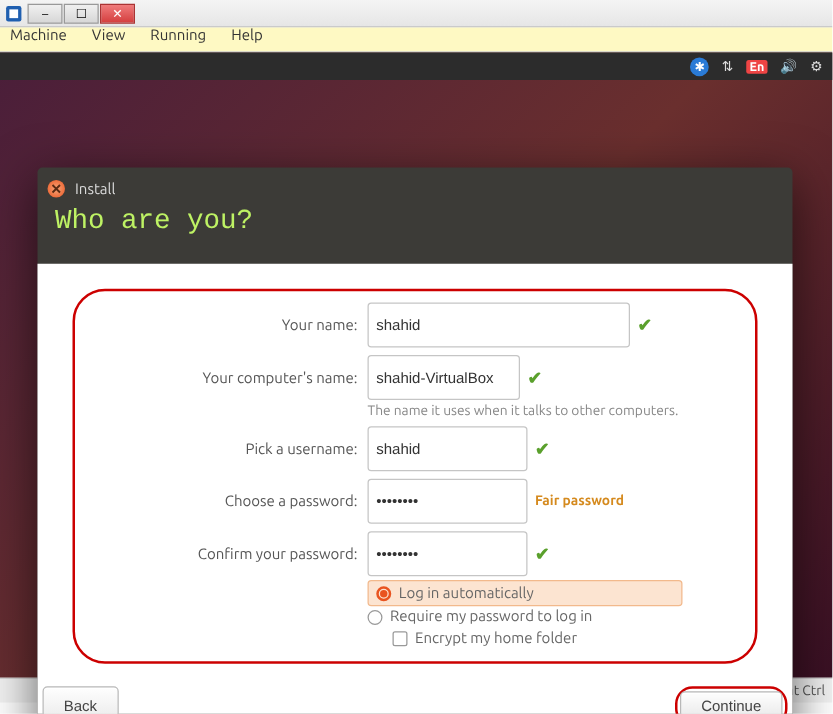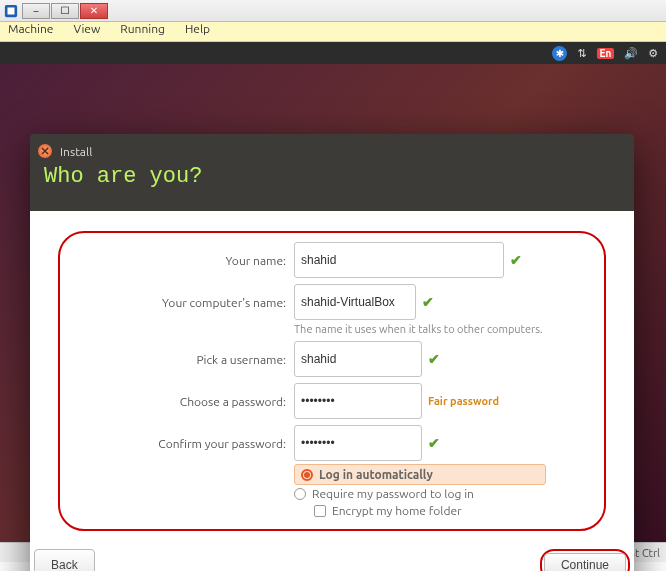--- a/index.html
+++ b/index.html
@@ -37,21 +37,21 @@
 
 .form-row { display: flex; align-items: center; padding: 3px 0; font-size: 12px; color: #555; }
 .form-row .lbl { width: 230px; text-align: right; padding-right: 8px; }
 .form-row input[type=text], .form-row input[type=password] { border: 1px solid #c5c5c5; border-radius: 3px; padding: 3px 6px; font-size: 12px; color: #333; height: 36px; }
 .form-row .hint { margin-left: 6px; color: #777; font-size: 11px; }
 .check-icon { color: #5aa02c; margin-left: 6px; font-size: 14px; font-weight: bold; }
 
 .sub-hint { margin-left: 230px; color: #888; font-size: 11px; padding-bottom: 3px; }
 
 .radio-row, .check-row { margin-left: 230px; display: flex; align-items: center; gap: 6px; font-size: 12px; color: #666; padding: 2px 0; }
-.radio-row.selected { background: #fce4d1; border: 1px solid #f2b98c; border-radius: 3px; padding: 3px 6px; margin-right: 54px; font-weight: bold; }
+.radio-row.selected { background: #fce4d1; border: 1px solid #f2b98c; border-radius: 3px; padding: 3px 6px; margin-right: 54px; }
 .radio-row.selected .radio-dot { width: 12px; height: 12px; border: 2px solid #e95420; border-radius: 50%; display: flex; align-items: center; justify-content: center; }
 .radio-row.selected .radio-dot::after { content:""; width:6px; height:6px; background:#e95420; border-radius:50%; }
 .radio-empty { width: 12px; height: 12px; border: 1px solid #999; border-radius: 50%; }
 .chk-empty { width: 12px; height: 12px; border: 1px solid #999; border-radius: 2px; background:#fff; }
 
 .btn-row { display: flex; justify-content: space-between; gap: 8px; padding: 14px 4px 0; }
 .btn { background: linear-gradient(#fefefe,#e8e8e8); border: 1px solid #b8b8b8; border-radius: 4px; padding: 4px 16px; font-size: 12px; color: #444; cursor: pointer; box-shadow: 0 1px 0 #fff inset; }
 .continue-annot { border: 2.5px solid #c00; border-radius: 14px; padding: 2px; }
 
 .dots { display: flex; justify-content: center; gap: 8px; padding: 18px 0 14px; background: #3c3b37; border-radius: 0 0 4px 4px; }

